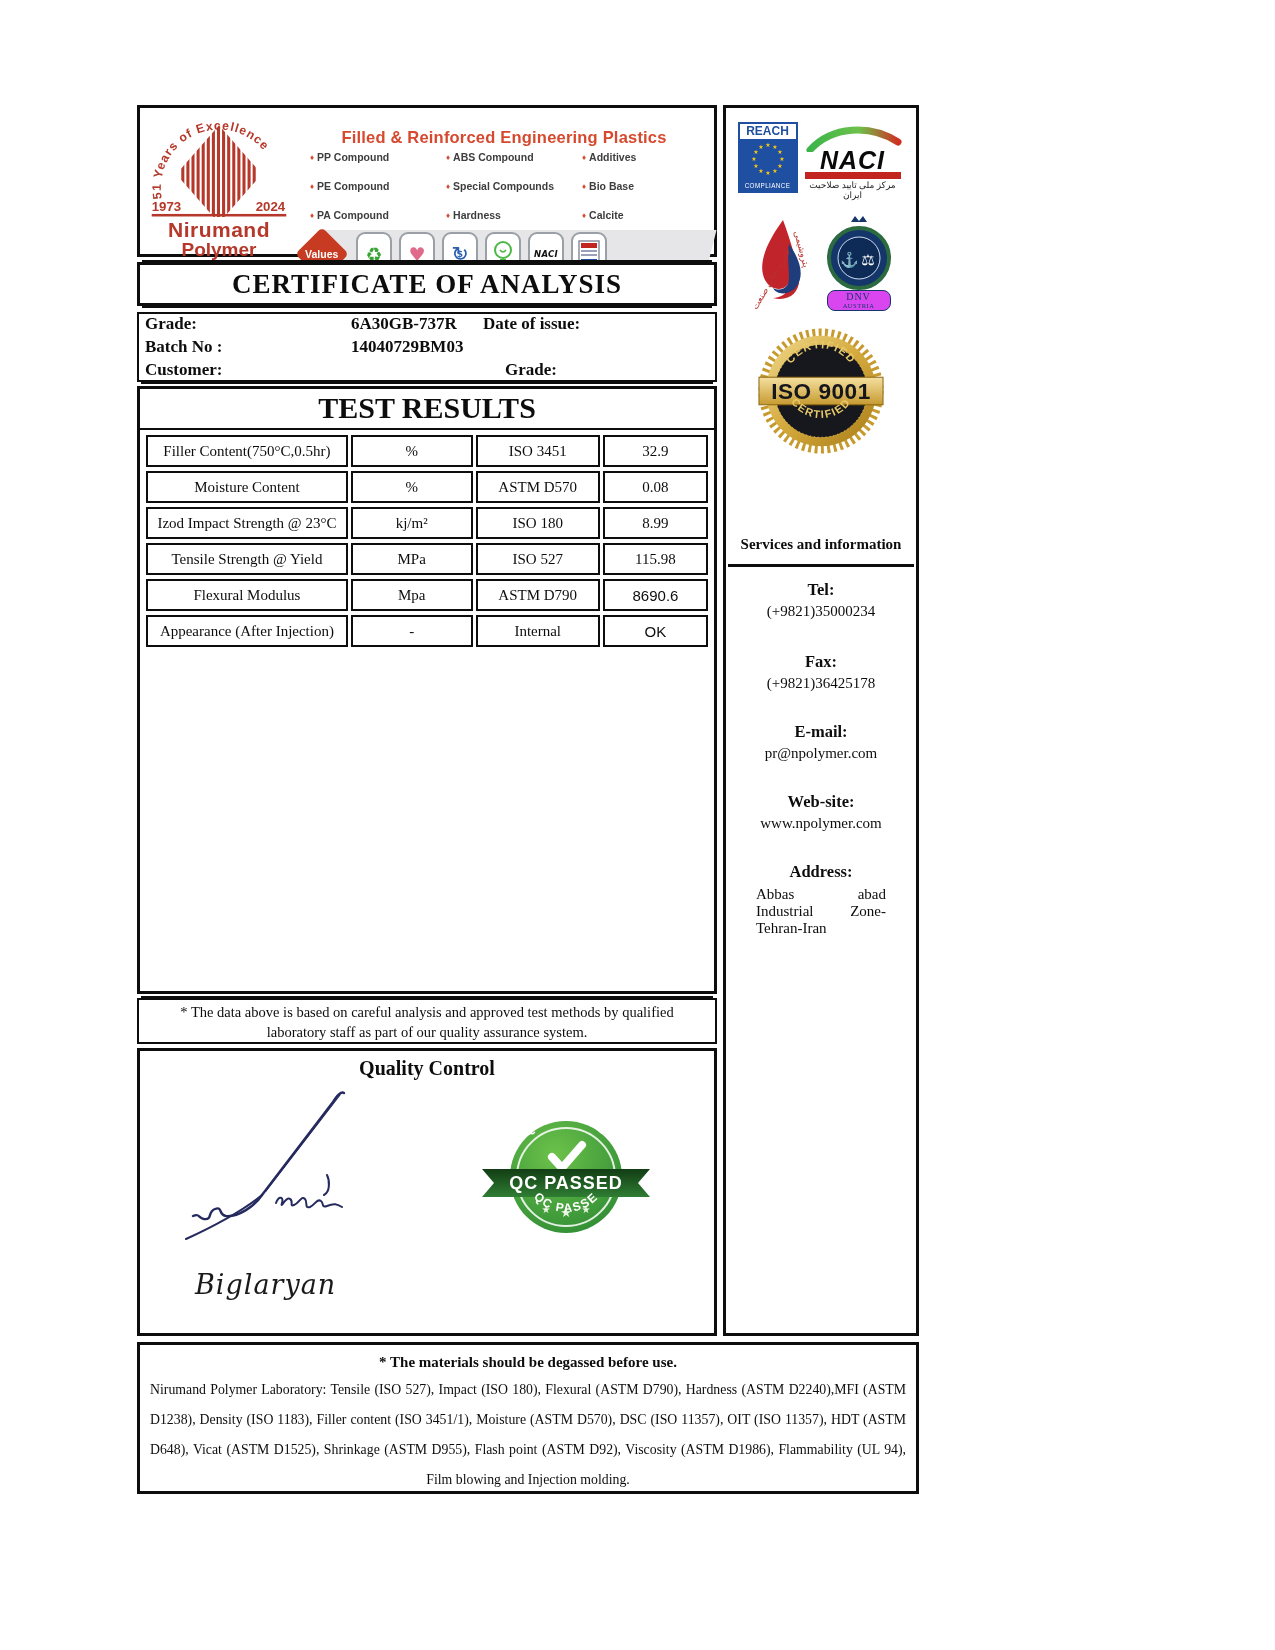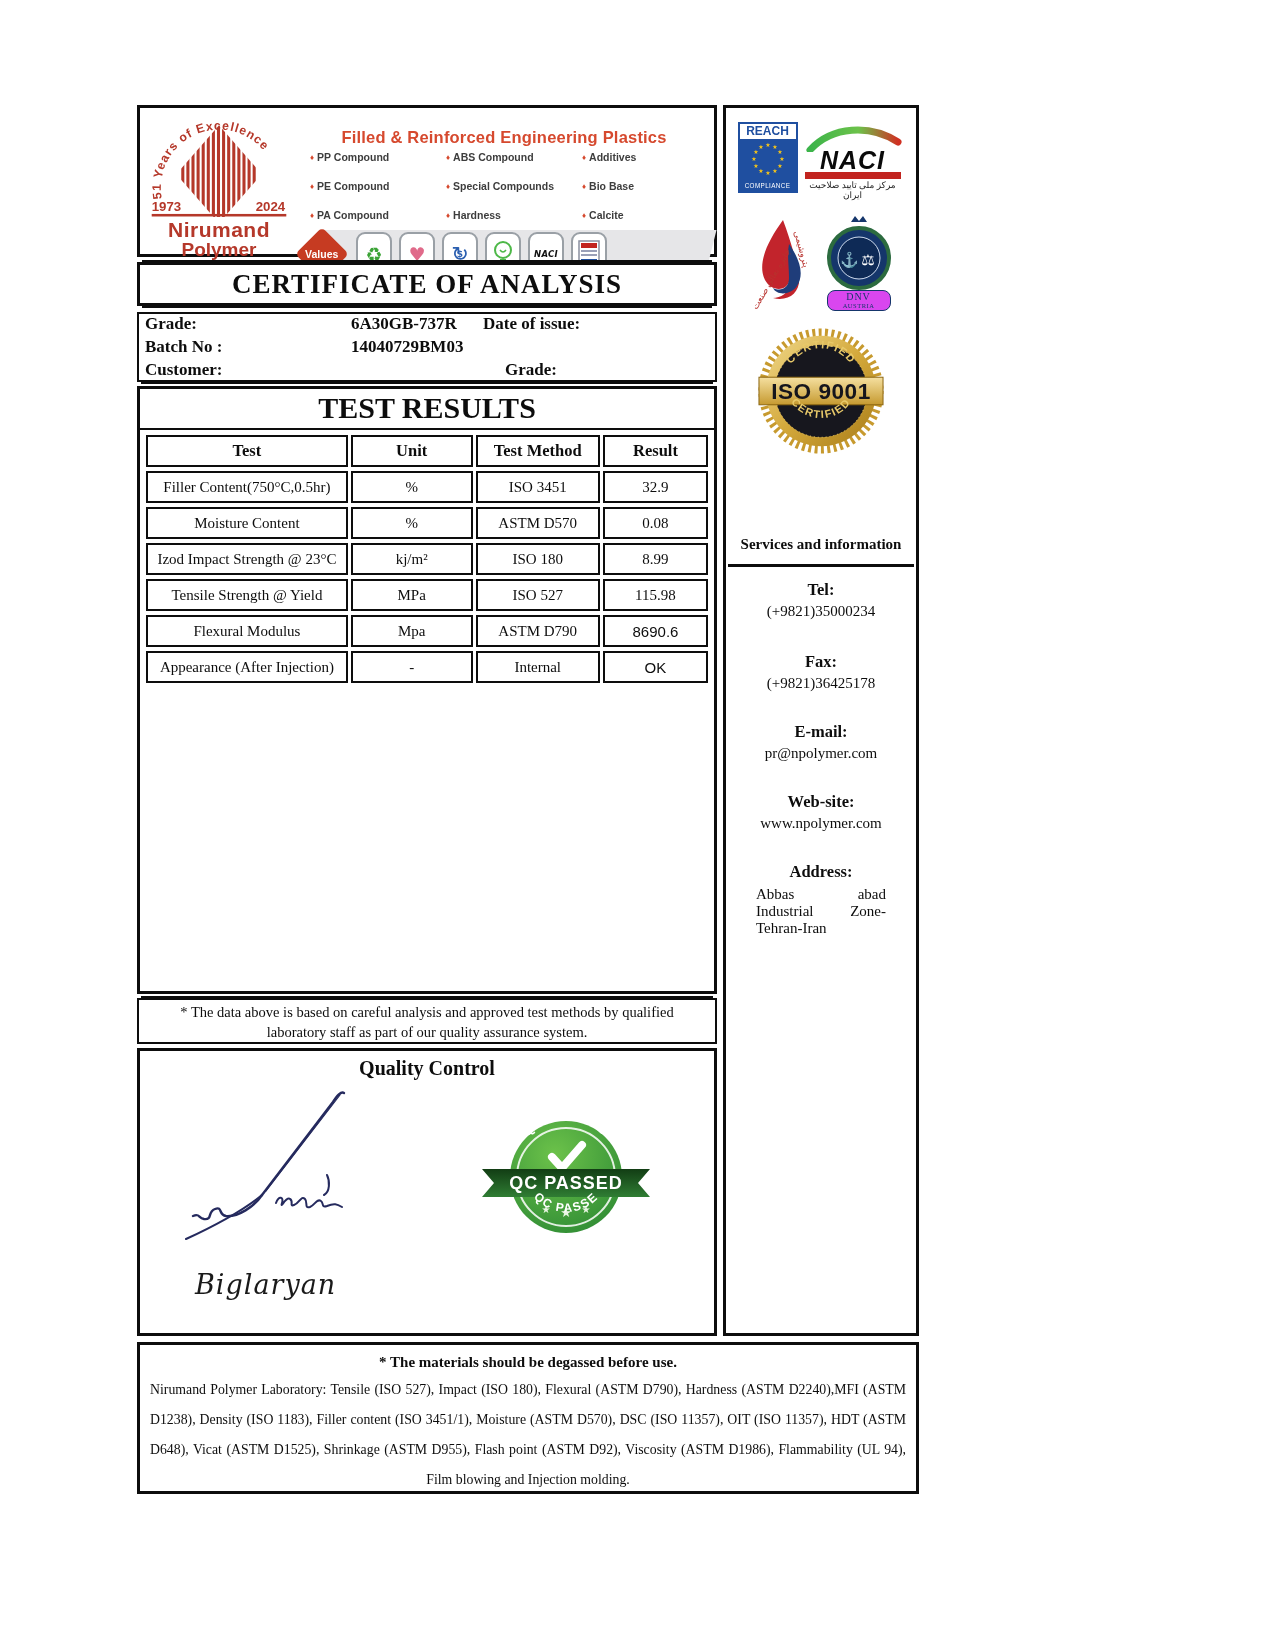--- a/index.html
+++ b/index.html
@@ -218,26 +218,20 @@
   <div class="box results-box">
     <div class="rtitle">TEST RESULTS</div>
     <table class="results">
       <colgroup>
           <col style="width:36.5%">
           <col style="width:22%">
           <col style="width:22.5%">
           <col style="width:19%">
         </colgroup>
       <tbody>
-          <tr>
-        <th>Test</th>
-        <th>Unit</th>
-        <th>Test  Method</th>
-        <th>Result</th>
-      </tr>
       <tr>
         <td class="tl">Filler Content(750°C,0.5hr)</td>
         <td>%</td>
         <td>ISO 3451</td>
         <td>32.9</td>
       </tr>
       <tr>
         <td class="tl">Moisture Content</td>
         <td>%</td>
         <td>ASTM D570</td>

